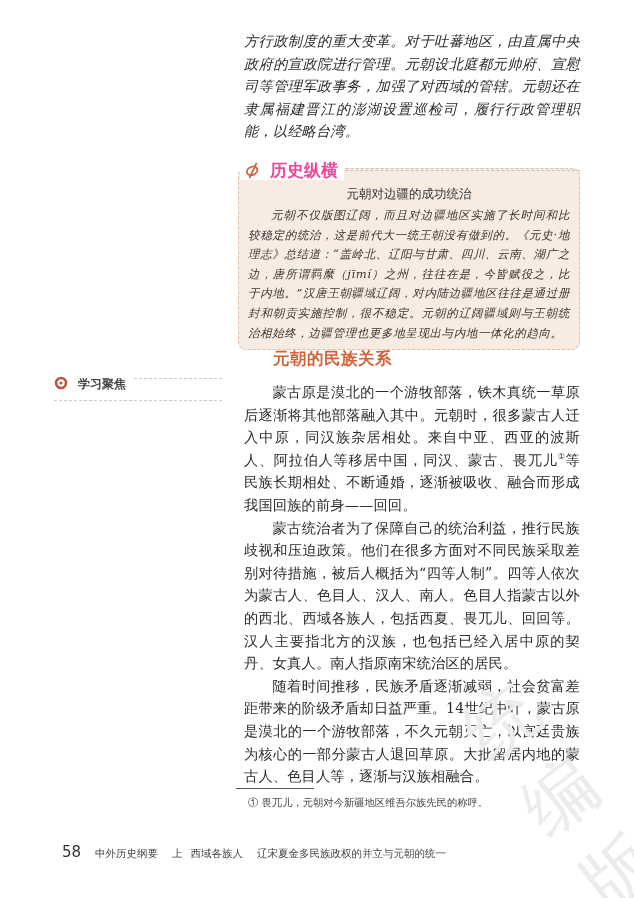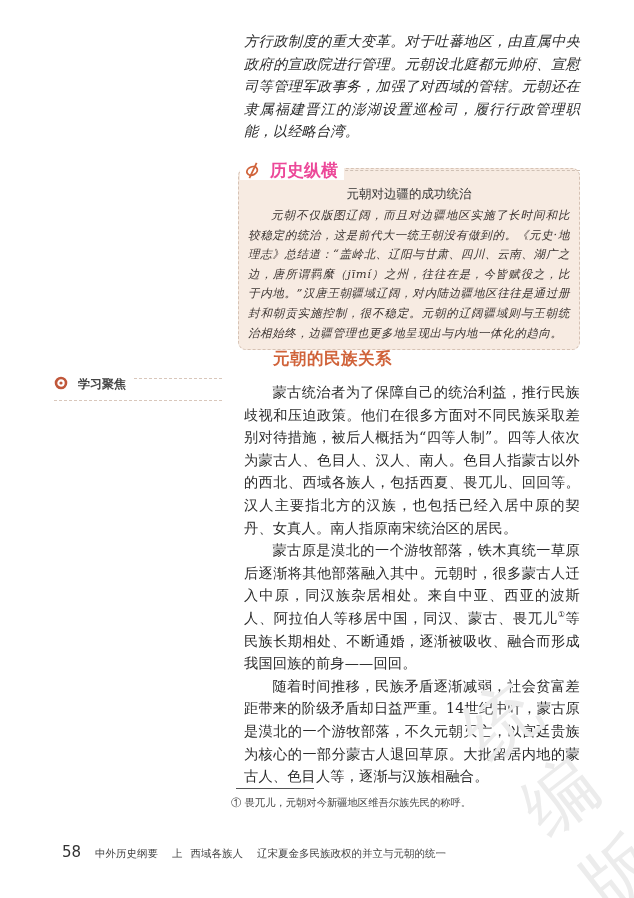--- a/index.html
+++ b/index.html
@@ -42,21 +42,21 @@
   .sf-title { font-family: "DejaVu Sans", "Liberation Sans", sans-serif; font-size: 12px; font-weight: bold; color: #444; }
   .sf-dash { flex: 1; border-top: 1px dashed #d9c7bb; margin-left: 8px; margin-top: 2px; }
   .sf-text { margin: 6px 0 0 10px; font-size: 11.5px; line-height: 18.5px; color: #b5543a; font-style: italic; text-indent: 2em; letter-spacing: 0.8px; }
   .sf-bottom { margin-top: 6px; border-top: 1px dashed #d9c7bb; margin-left: 0; }
 
   
   #watermark { position: absolute; left: 520px; top: 640px; font-family: "DejaVu Sans", sans-serif; font-size: 72px; color: #ececec; transform: rotate(-38deg); letter-spacing: -10px; pointer-events: none; }
 
   
   #footnote-rule { position: absolute; left: 236px; top: 788px; width: 78px; border-top: 1px solid #555; }
-  #footnote { position: absolute; left: 231px; top: 796px; font-size: 10.3px; color: #444; }
+  #footnote { position: absolute; left: 248px; top: 796px; font-size: 10.3px; color: #444; }
   sup { font-size: 8px; vertical-align: super; line-height: 0; }
 
   
   #footer { position: absolute; left: 62px; top: 843px; display: flex; align-items: baseline; font-size: 10.5px; color: #444; }
   .pg { font-family: "DejaVu Sans", sans-serif; font-size: 15px; margin-right: 14px; color: #333; }
   .ft-book { margin-right: 14px; }
   .ft-vol { margin-right: 8px; }
   .ft-unit { margin-right: 14px; }
 </style>
 </head>
@@ -88,22 +88,22 @@
       <circle cx="7" cy="7" r="5" fill="none" stroke="#c0573a" stroke-width="2.6"></circle>
       <circle cx="7" cy="7" r="1.6" fill="#c0573a"></circle>
     </svg>
     <span class="sf-title">学习聚焦</span>
     <span class="sf-dash"></span>
   </div>
   <div class="sf-bottom"></div>
 </div>
 
 <div class="main-col" id="body-text">
+  <p class="para indent"><span>蒙古原是漠北的一个游牧部落，铁木真统一草原后逐渐将其他部落融入其中。元朝时，很多蒙古人迁入中原，同汉族杂居相处。来自中亚、西亚的波斯人、阿拉伯人等移居中国，同汉、蒙古、畏兀儿</span><sup>①</sup><span>等民族长期相处、不断通婚，逐渐被吸收、融合而形成我国回族的前身——回回。</span></p>
   <p class="para indent">蒙古统治者为了保障自己的统治利益，推行民族歧视和压迫政策。他们在很多方面对不同民族采取差别对待措施，被后人概括为“四等人制”。四等人依次为蒙古人、色目人、汉人、南人。色目人指蒙古以外的西北、西域各族人，包括西夏、畏兀儿、回回等。汉人主要指北方的汉族，也包括已经入居中原的契丹、女真人。南人指原南宋统治区的居民。</p>
-  <p class="para indent"><span>蒙古原是漠北的一个游牧部落，铁木真统一草原后逐渐将其他部落融入其中。元朝时，很多蒙古人迁入中原，同汉族杂居相处。来自中亚、西亚的波斯人、阿拉伯人等移居中国，同汉、蒙古、畏兀儿</span><sup>①</sup><span>等民族长期相处、不断通婚，逐渐被吸收、融合而形成我国回族的前身——回回。</span></p>
   <p class="para indent">随着时间推移，民族矛盾逐渐减弱，社会贫富差距带来的阶级矛盾却日益严重。14世纪中叶，蒙古原是漠北的一个游牧部落，不久元朝灭亡，以宫廷贵族为核心的一部分蒙古人退回草原。大批留居内地的蒙古人、色目人等，逐渐与汉族相融合。</p>
 </div>
 
 <div id="watermark">统编版</div>
 
 <div id="footnote-rule"></div>
 <div id="footnote">① 畏兀儿，元朝对今新疆地区维吾尔族先民的称呼。</div>
 
 <div id="footer">
   <span class="pg">58</span>

